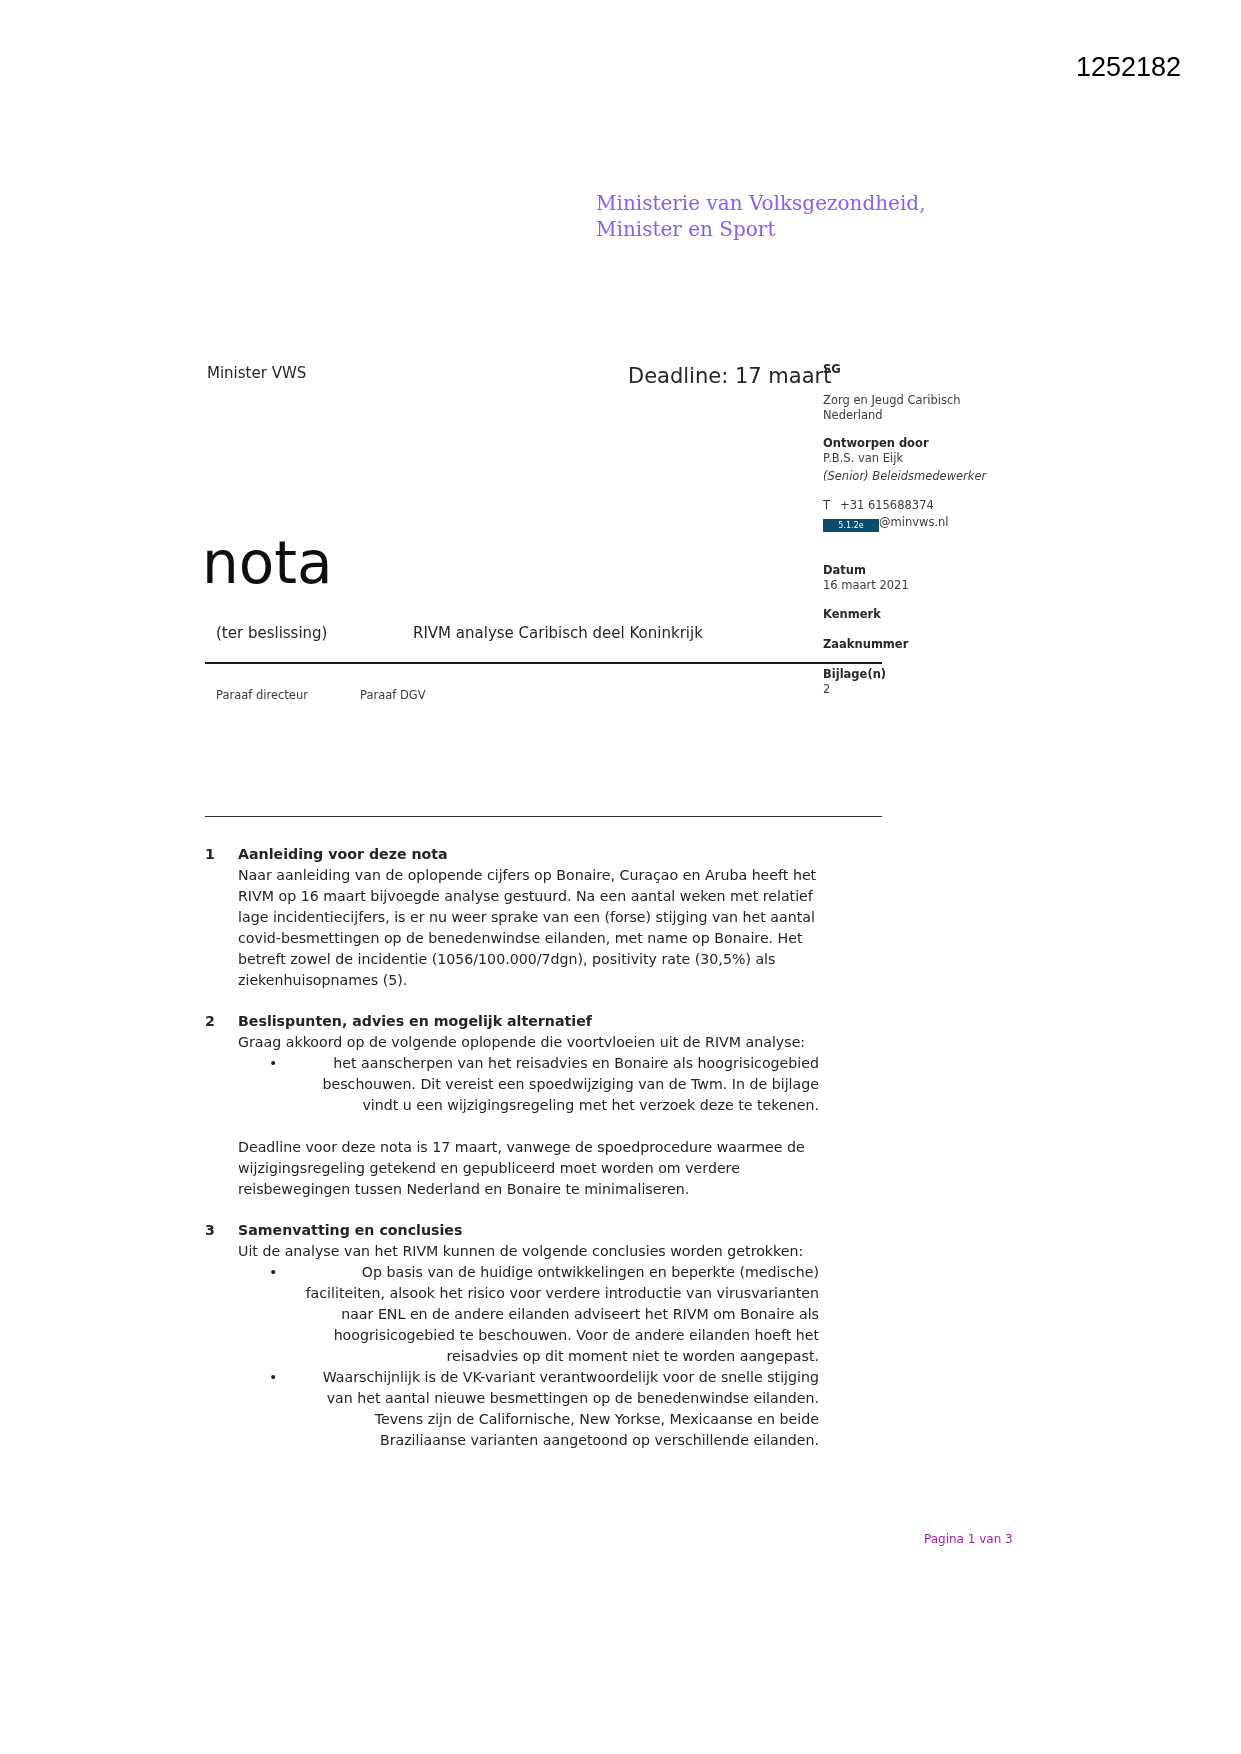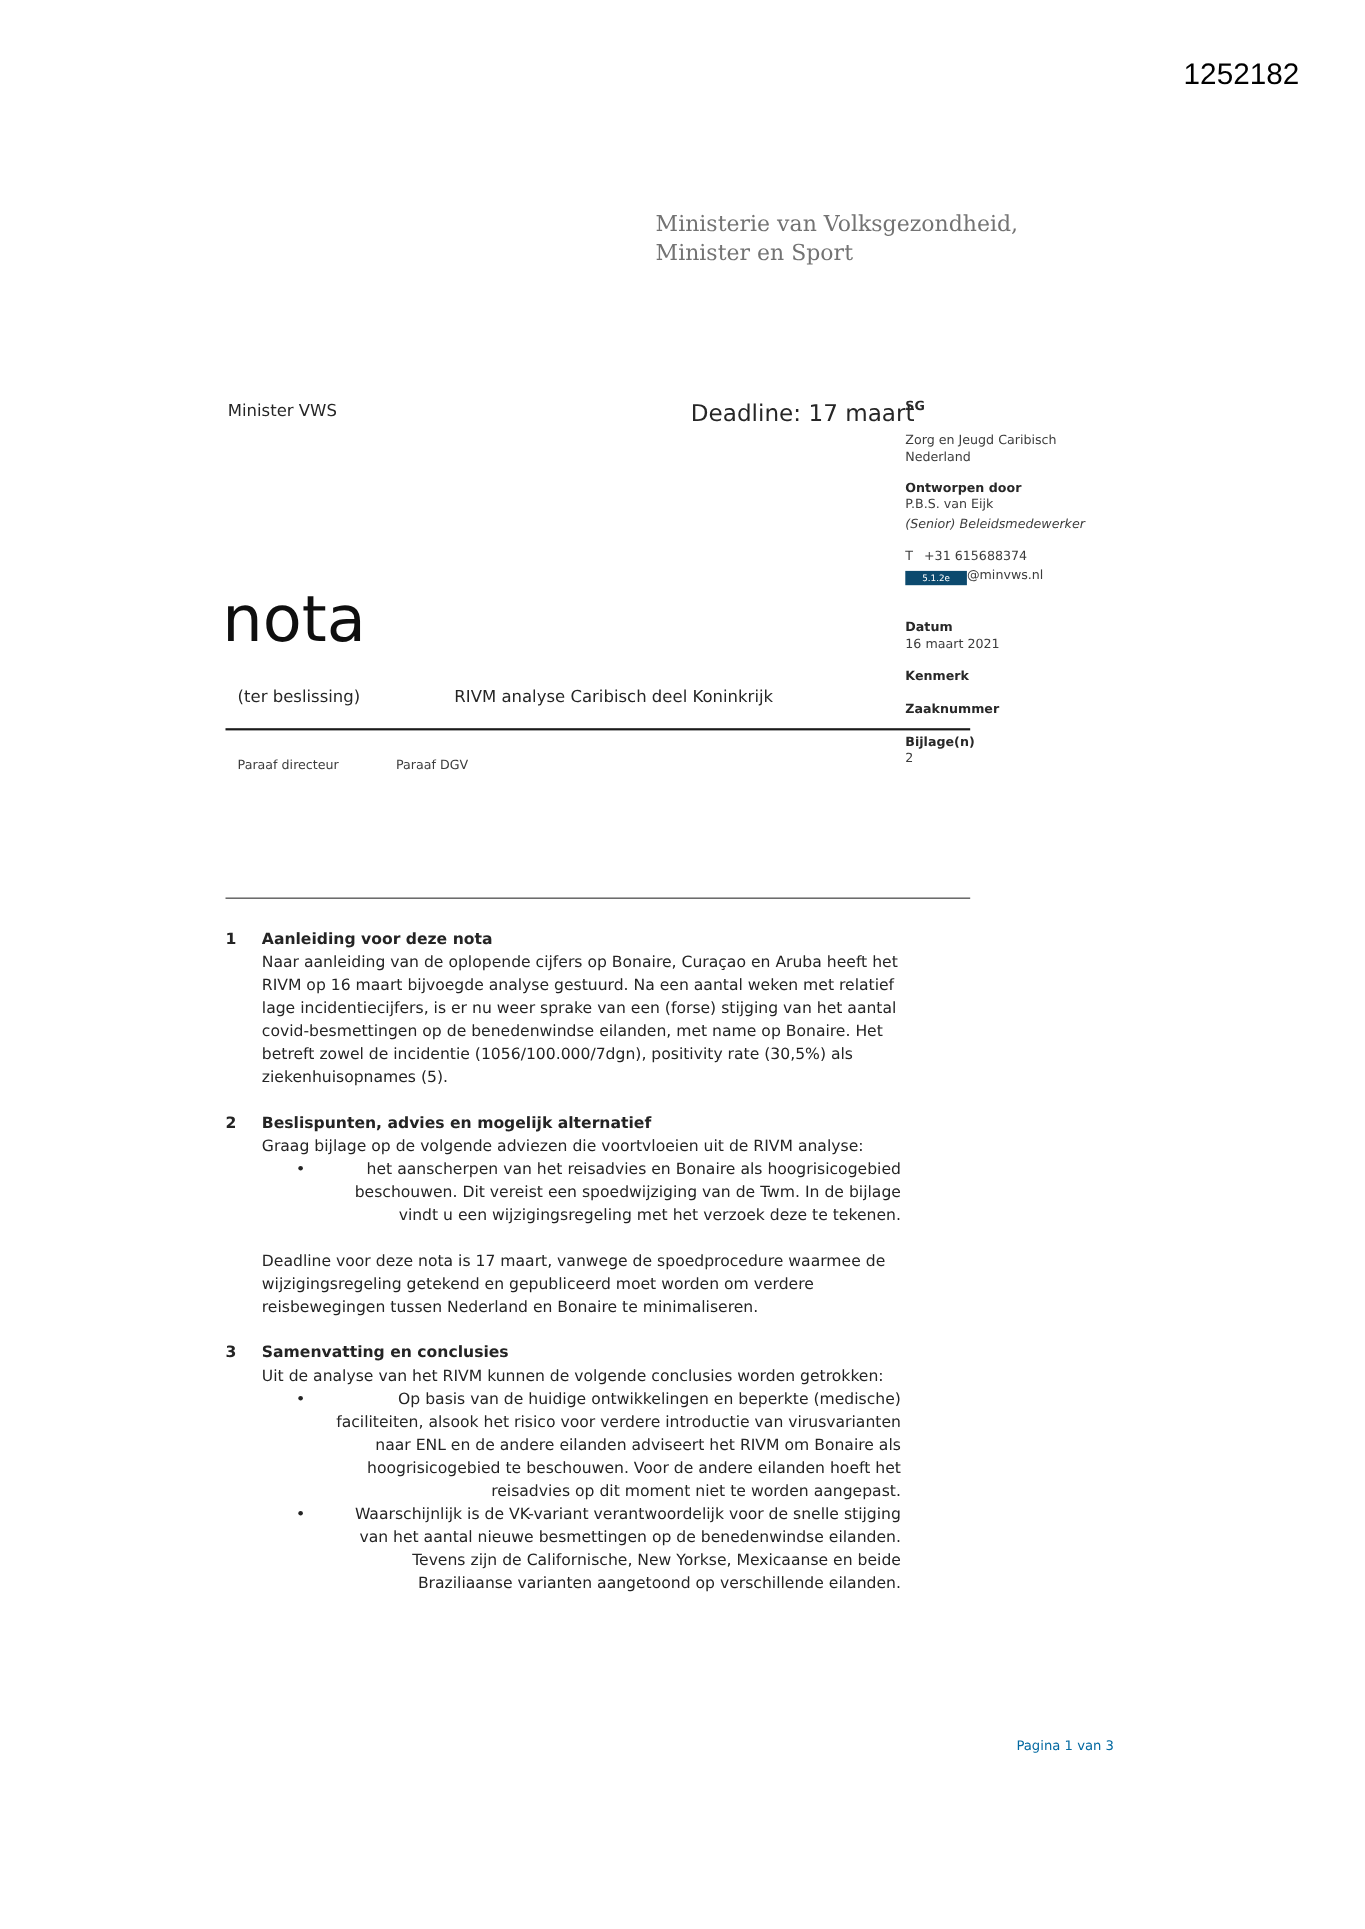--- a/index.html
+++ b/index.html
@@ -6,21 +6,21 @@
   .page {
     position:relative; width:1241px; height:1754px; background:#ffffff;
     font-family:"DejaVu Sans", sans-serif; color:#1f1f1f; overflow:hidden;
   }
   .doc-number {
     position:absolute; top:52px; left:1076px;
     font-family:"Liberation Sans", sans-serif; font-size:27px; color:#000;
   }
   .ministry {
     position:absolute; top:190px; left:596px;
-    font-family:"DejaVu Serif", serif; font-size:20px; line-height:26px; color:#737373;
+    font-family:"DejaVu Serif", serif; font-size:20px; line-height:26px; color:#8b5cf6;
   }
   .addressee { position:absolute; top:364px; left:207px; font-size:15px; color:#262626; }
   .deadline  { position:absolute; top:364px; left:628px; font-size:21px; color:#262626; }
 
   .sidebar { position:absolute; top:362px; left:823px; width:195px; font-size:11.5px; line-height:15px; color:#3c3c3c; }
   .sb-label { font-weight:bold; color:#282828; }
   .sb-unit { font-weight:bold; color:#282828; margin-bottom:16px; }
   .sb-dept { width:142px; margin-bottom:13px; }
   .sb-name { }
   .sb-role { font-style:italic; margin-top:3px; margin-bottom:14px; }
@@ -50,21 +50,21 @@
   .body section { display:flex; margin-bottom:20px; }
   .sec-num { width:33px; flex:none; font-weight:bold; }
   .sec-content { flex:1; }
   .sec-content h2 { margin:0; font-size:14.2px; line-height:21px; font-weight:bold; }
   .sec-content p { margin:0; }
   .sec-content p.outro { margin-top:21px; }
   .sec-content ul { margin:0; padding:0; list-style:none;text-align:right; }
   .sec-content li { position:relative; padding-left:67px; }
   .sec-content li::before { content:"\2022"; position:absolute; left:31px; top:0; }
 
-  .footer { position:absolute; top:1532px; left:924px; font-size:12px; color:#0369a1;margin-top:48px; }
+  .footer { position:absolute; top:1532px; left:924px; font-size:12px; color:#a21caf; }
 </style>
 </head>
 <body>
 
 <div class="page">
 
   <div class="doc-number">1252182</div>
 
   <div class="ministry">
     <div>Ministerie van Volksgezondheid,</div>
@@ -112,21 +112,21 @@
       <div class="sec-content">
         <h2>Aanleiding voor deze nota</h2>
         <p>Naar aanleiding van de oplopende cijfers op Bonaire, Curaçao en Aruba heeft het RIVM op 16 maart bijvoegde analyse gestuurd. Na een aantal weken met relatief lage incidentiecijfers, is er nu weer sprake van een (forse) stijging van het aantal covid-besmettingen op de benedenwindse eilanden, met name op Bonaire. Het betreft zowel de incidentie (1056/100.000/7dgn), positivity rate (30,5%) als ziekenhuisopnames (5).</p>
       </div>
     </section>
 
     <section>
       <div class="sec-num">2</div>
       <div class="sec-content">
         <h2>Beslispunten, advies en mogelijk alternatief</h2>
-        <p>Graag bijlage op de volgende adviezen die voortvloeien uit de RIVM analyse:</p>
+        <p>Graag akkoord op de volgende oplopende die voortvloeien uit de RIVM analyse:</p>
         <ul>
           <li>het aanscherpen van het reisadvies en Bonaire als hoogrisicogebied beschouwen. Dit vereist een spoedwijziging van de Twm. In de bijlage vindt u een wijzigingsregeling met het verzoek deze te tekenen.</li>
         </ul>
         <p class="outro">Deadline voor deze nota is 17 maart, vanwege de spoedprocedure waarmee de wijzigingsregeling getekend en gepubliceerd moet worden om verdere reisbewegingen tussen Nederland en Bonaire te minimaliseren.</p>
       </div>
     </section>
 
     <section>
       <div class="sec-num">3</div>
       <div class="sec-content">

